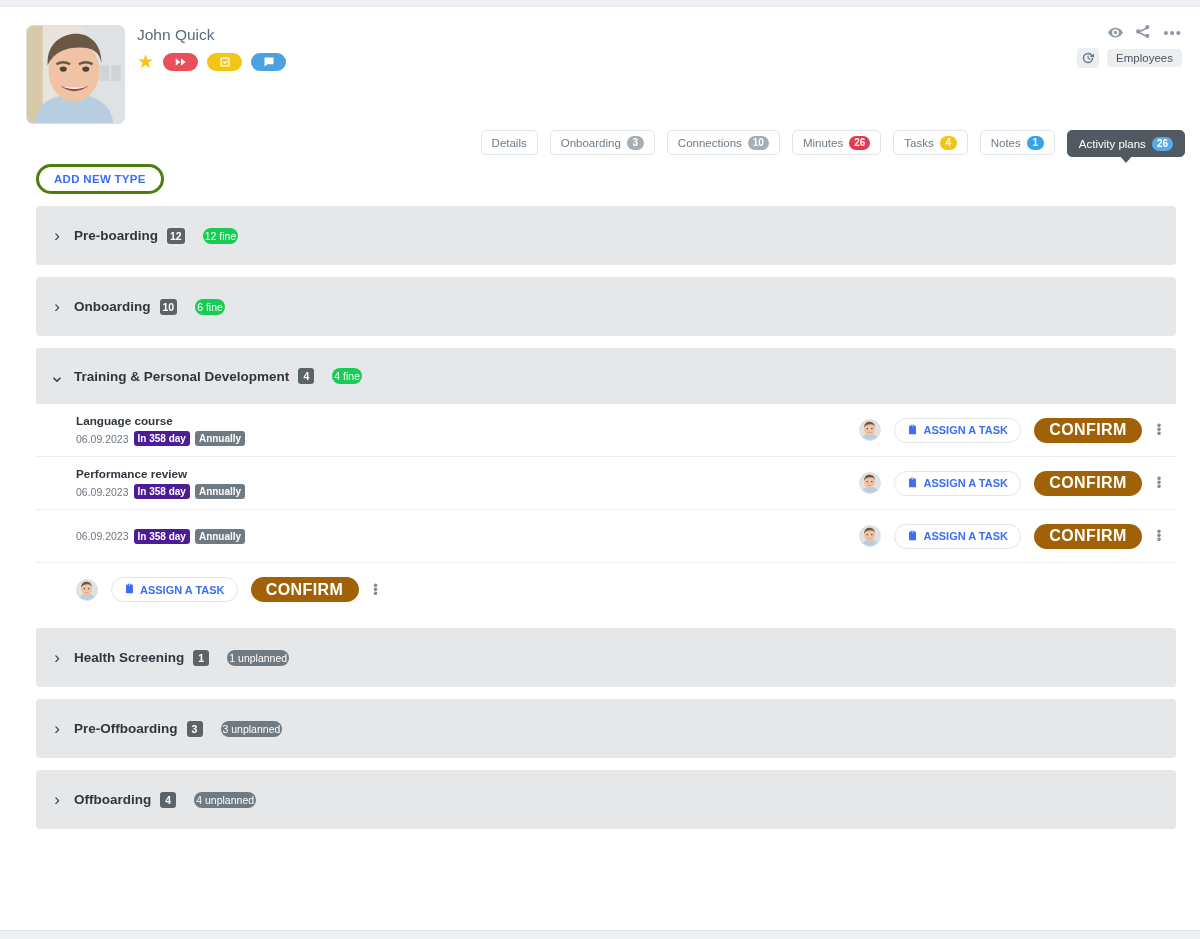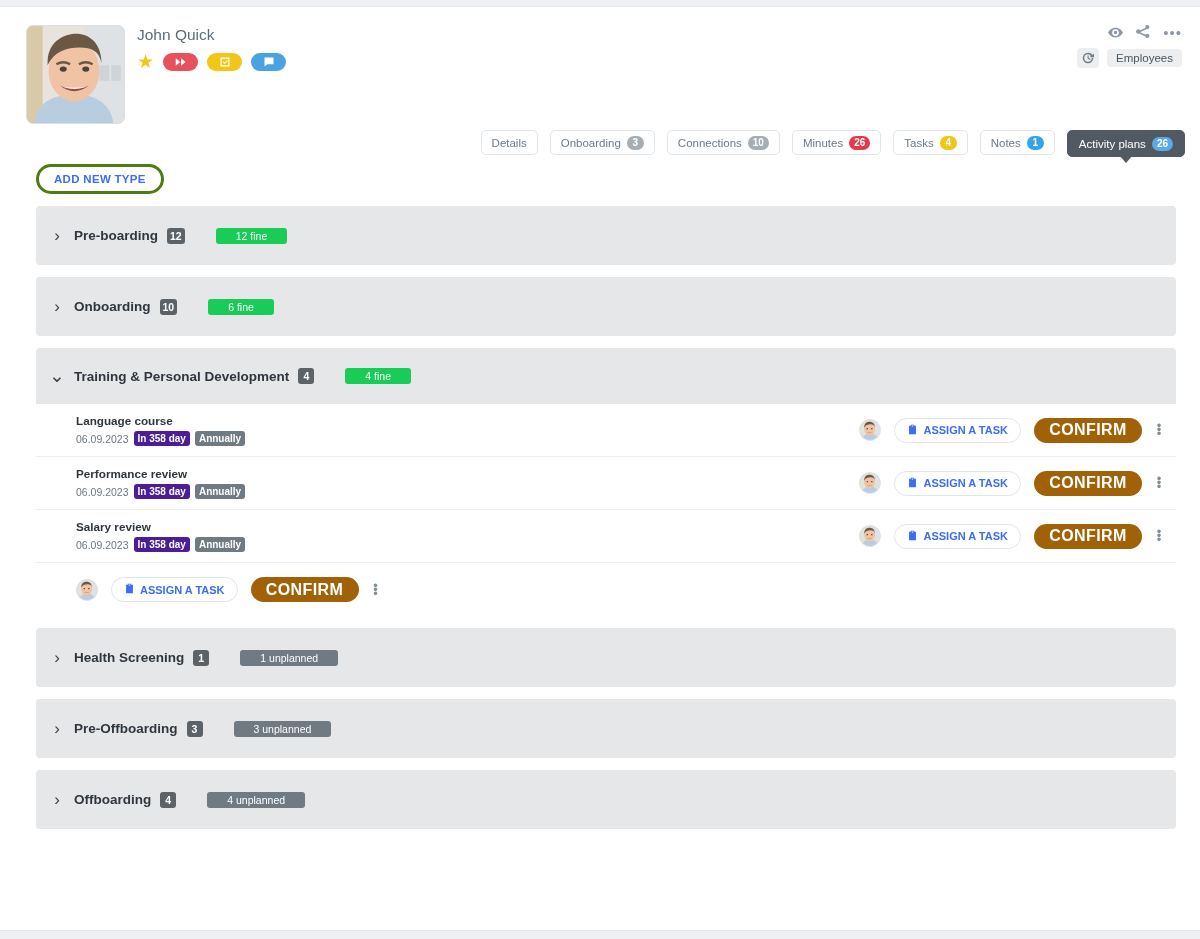--- a/index.html
+++ b/index.html
@@ -92,21 +92,21 @@
   .section.expanded .sec-header { height: 56px; }
   .chev { width: 16px; display: flex; align-items: center; justify-content: center;
     color: #3d444b; font-size: 14px; }
   .sec-title { font-size: 13.5px; font-weight: bold; color: #2f363d; }
   .sec-count {
     background: #5b6369; color: #fff; border-radius: 3px;
     min-width: 16px; height: 16px; padding: 0 3px; font-size: 10.5px; font-weight: bold;
     display: flex; align-items: center; justify-content: center;
   }
   .sec-status {
-    border-radius: 3px; padding: 2px 20px; font-size: 10.5px; color: #fff; margin-left: 22px;
+    border-radius: 8px; padding: 2px 2px; font-size: 10.5px; color: #fff; margin-left: 9px;
   }
   .st-fine { background: #19cc55; }
   .st-unplanned { background: #707a83; }
 
   .rows { background: #fff; }
   .row {
     height: 53px; display: flex; align-items: center;
     border-bottom: 1px solid #eceef0; padding: 0 13px 0 40px;
   }
   .row:last-child { border-bottom: none; }
@@ -341,21 +341,20 @@
             <div class="confirm-btn">CONFIRM</div>
             <div class="kebab">
               <span>•</span>
               <span>•</span>
               <span>•</span>
             </div>
           </div>
         </div>
         <div class="row">
           <div class="row-info">
-            <div class="row-title">Salary review</div>
             <div class="row-meta">
               <span class="row-date">06.09.2023</span>
               <span class="tag tag-green">In 358 day</span>
               <span class="tag tag-gray">Annually</span>
             </div>
           </div>
           <div class="row-actions">
             <div class="avatar-sm">
               <svg viewBox="0 0 22 22" preserveAspectRatio="xMidYMid slice">
                 <rect width="22" height="22" fill="#e6e2da"></rect>

